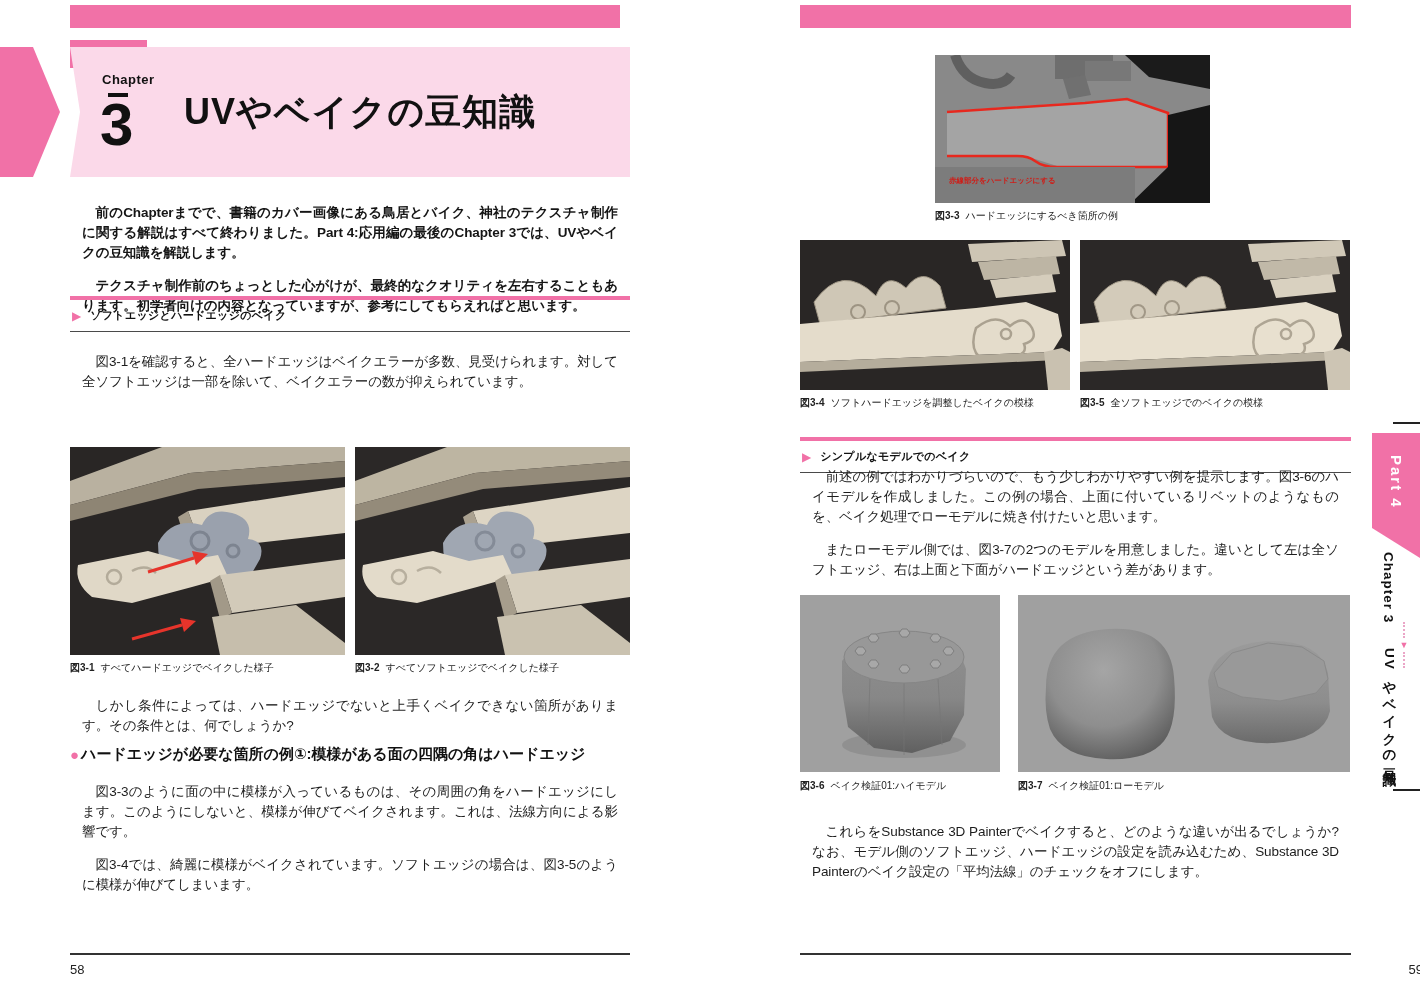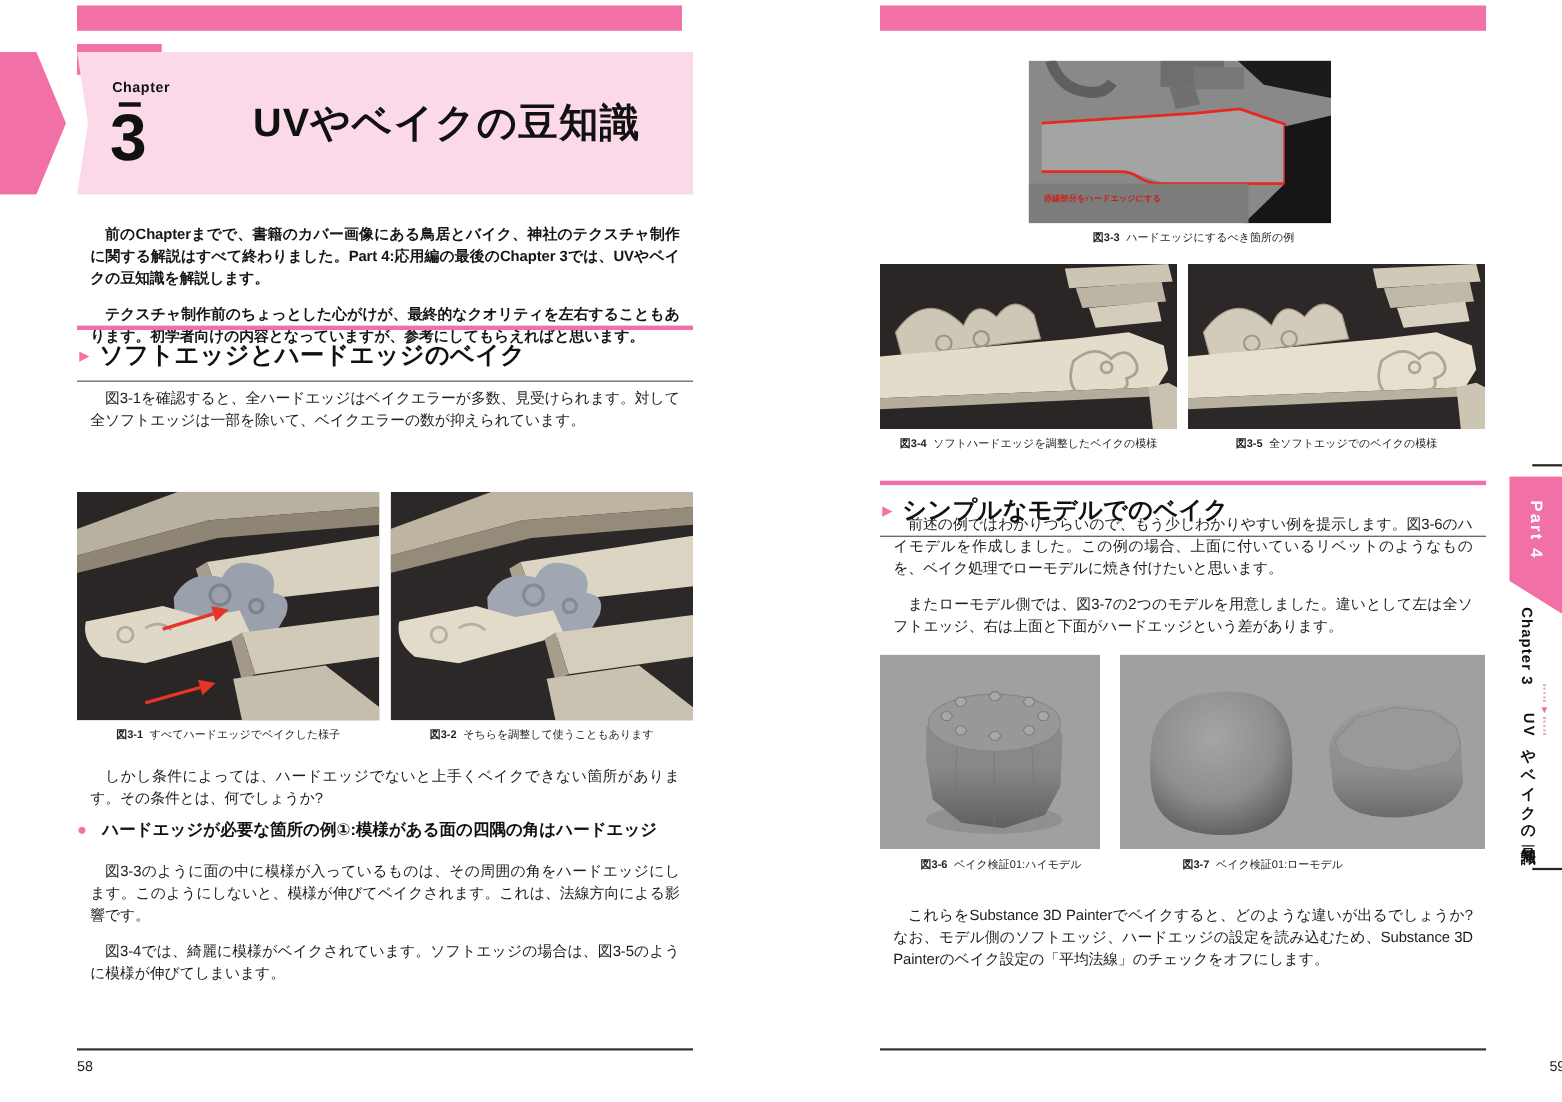--- a/index.html
+++ b/index.html
@@ -17,21 +17,21 @@
 
   
   .chapter-arrow{
     left:0;top:47px;width:60px;height:130px;background:#f171a7;
     clip-path:polygon(0 0,55% 0,100% 50%,55% 100%,0 100%);
   }
   .banner-tag{left:70px;top:40px;width:77px;height:28px;background:#f171a7;}
   .chapter-banner{
     left:70px;top:47px;width:560px;height:130px;background:#fbd9e9;
     clip-path:polygon(0 0,100% 0,100% 100%,0 100%,10px 50%);
-    display:flex;align-items:center;gap:46px;
+    display:flex;align-items:center;
   }
   .chapter-num-block{margin-left:28px;width:70px;text-align:left;}
   .chapter-word{font-size:13px;font-weight:bold;color:#111;letter-spacing:.5px;margin-left:4px;}
   .chapter-overline{width:20px;height:4px;background:#111;margin:6px 0 0 10px;}
   .chapter-num{font-size:60px;font-weight:bold;color:#111;line-height:.92;margin-left:2px;}
   .chapter-title{font-size:36px;font-weight:bold;color:#111;letter-spacing:1px;margin-left:16px;}
 
   
   .col-left{left:70px;width:560px;}
   .col-right{left:800px;width:551px;}
@@ -39,30 +39,30 @@
     margin:12px;font-size:13.5px;line-height:20.2px;letter-spacing:-0.1px;
     text-align:justify;color:#1c1c1c;
   }
   p.body{text-indent:1em;}
   p.lead{font-weight:600;color:#151515;}
 
   .section-head{border-bottom:1.5px solid #4a4a4a;}
   .section-head .bar{height:4px;background:#f171a7;}
   .section-head .row{display:flex;align-items:center;padding:8px 2px 8px 2px;}
   .tri{color:#f171a7;font-size:12px;margin-right:9px;line-height:1;}
-  .section-title{font-size:22px;font-weight:bold;color:#111;letter-spacing:.3px;}
+  .section-title{font-size:11px;font-weight:bold;color:#111;letter-spacing:.3px;}
 
   .subhead{display:flex;align-items:center;}
   .bullet{color:#f171a7;font-size:15px;margin-right:2px;line-height:1;}
-  .subhead-title{font-size:15px;font-weight:bold;color:#111;margin-left:12px;}
+  .subhead-title{font-size:15px;font-weight:bold;color:#111;}
 
   
   .figure{overflow:hidden;}
   .figure svg{display:block;}
-  .caption{font-size:10px;color:#222;letter-spacing:0;text-align:center;}
+  .caption{font-size:10px;color:#222;letter-spacing:0;}
   .caption b{font-weight:bold;margin-right:6px;}
 
   
   .footrule{height:1.5px;background:#333;top:953px;}
   .pagenum{font-size:13px;color:#222;top:962px;}
 
   
   .margin-rule{height:1.5px;background:#222;width:27px;left:1393px;}
   .part-tab{
     left:1372px;top:433px;width:48px;height:125px;background:#f171a7;
@@ -160,21 +160,21 @@
     <polygon points="150,128 275,112 275,150 162,166" fill="#d6cebd"></polygon>
     <polygon points="140,134 150,128 162,166 150,172" fill="#a69d8c"></polygon>
     <polygon points="142,170 226,158 275,196 275,208 150,208" fill="#cac2b0"></polygon>
   </svg>
 </div>
 
 <div class="abs caption" style="left:70px;top:661px;width:275px">
   <b>図3-1</b><span>すべてハードエッジでベイクした様子</span>
 </div>
 <div class="abs caption" style="left:355px;top:661px;width:275px">
-  <b>図3-2</b><span>そちらを調整して使うこともあります</span>
+  <b>図3-2</b><span>すべてソフトエッジでベイクした様子</span>
 </div>
 
 <div class="abs col-left" style="top:684px">
   <p class="body">しかし条件によっては、ハードエッジでないと上手くベイクできない箇所があります。その条件とは、何でしょうか?</p>
 </div>
 
 <div class="abs col-left subhead" style="top:745px">
   <span class="bullet">●</span>
   <span class="subhead-title">ハードエッジが必要な箇所の例①:模様がある面の四隅の角はハードエッジ</span>
 </div>

